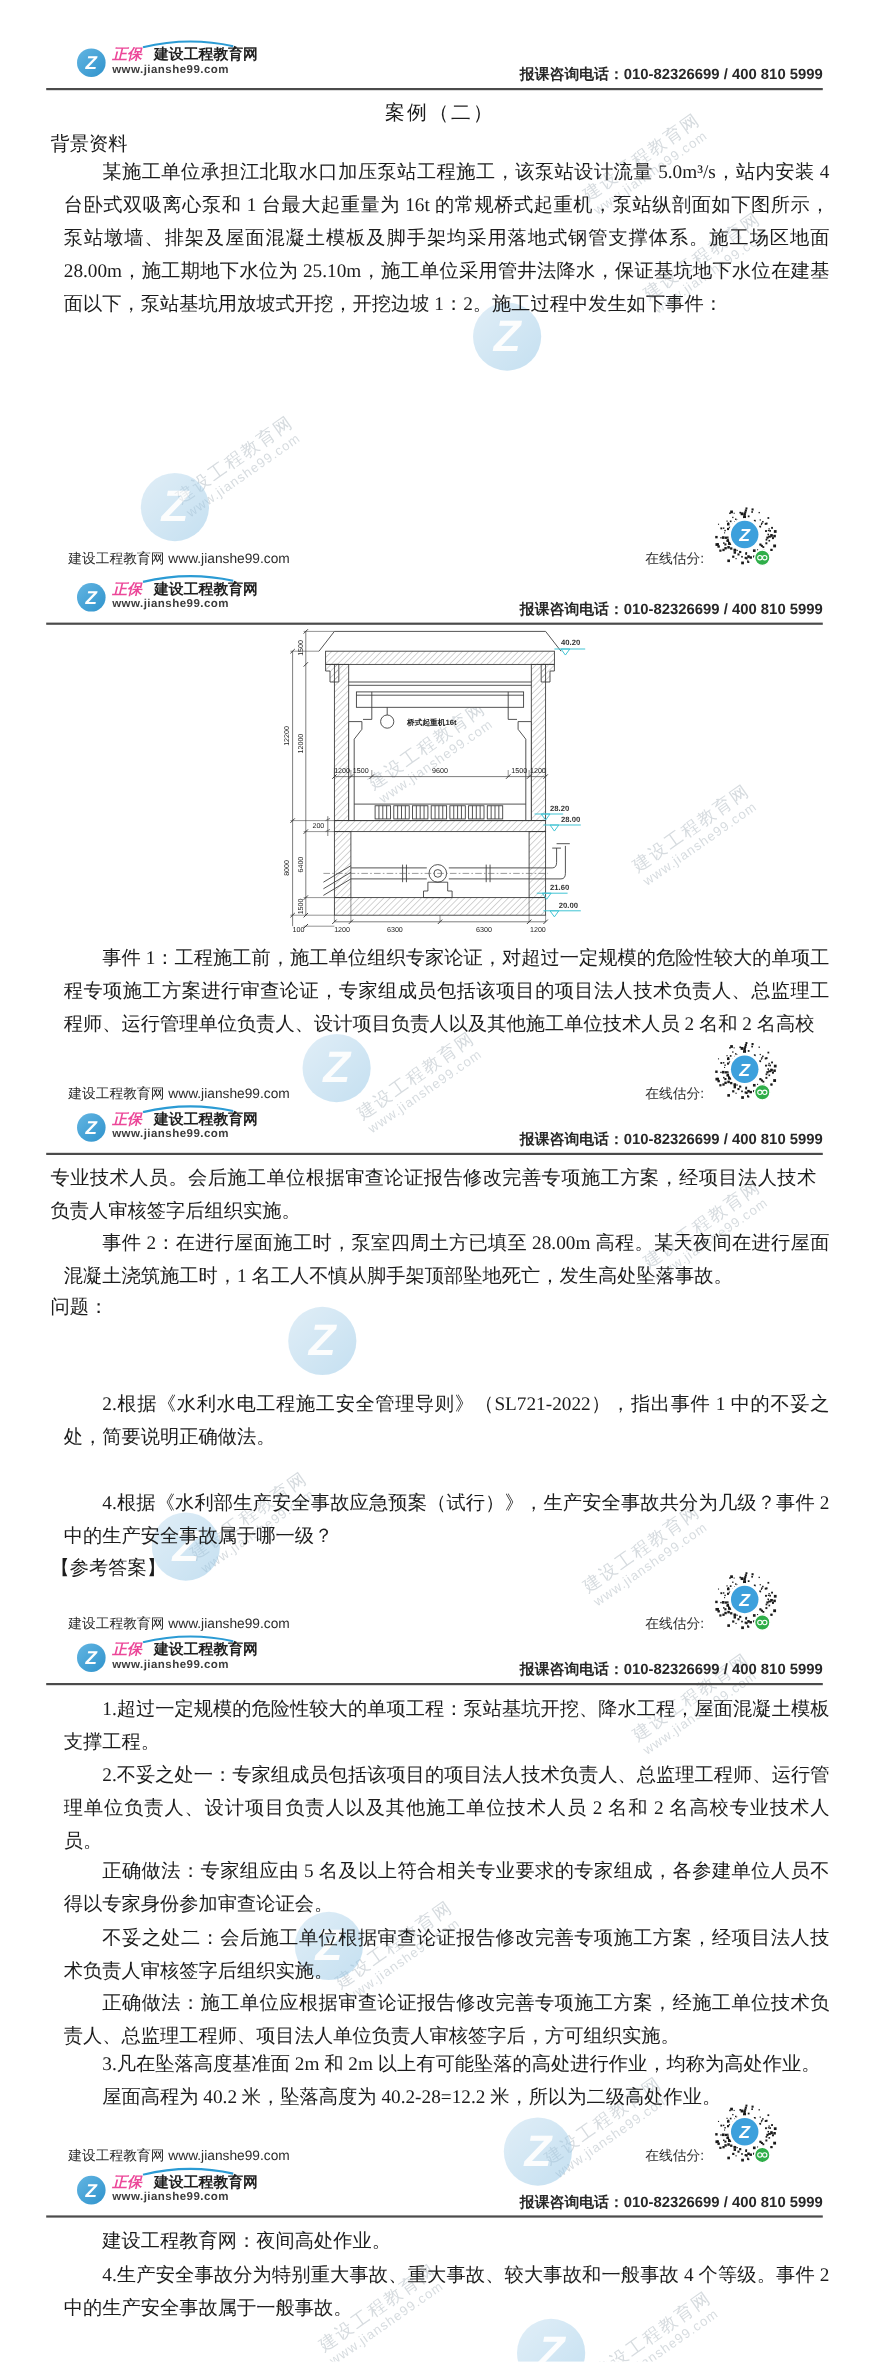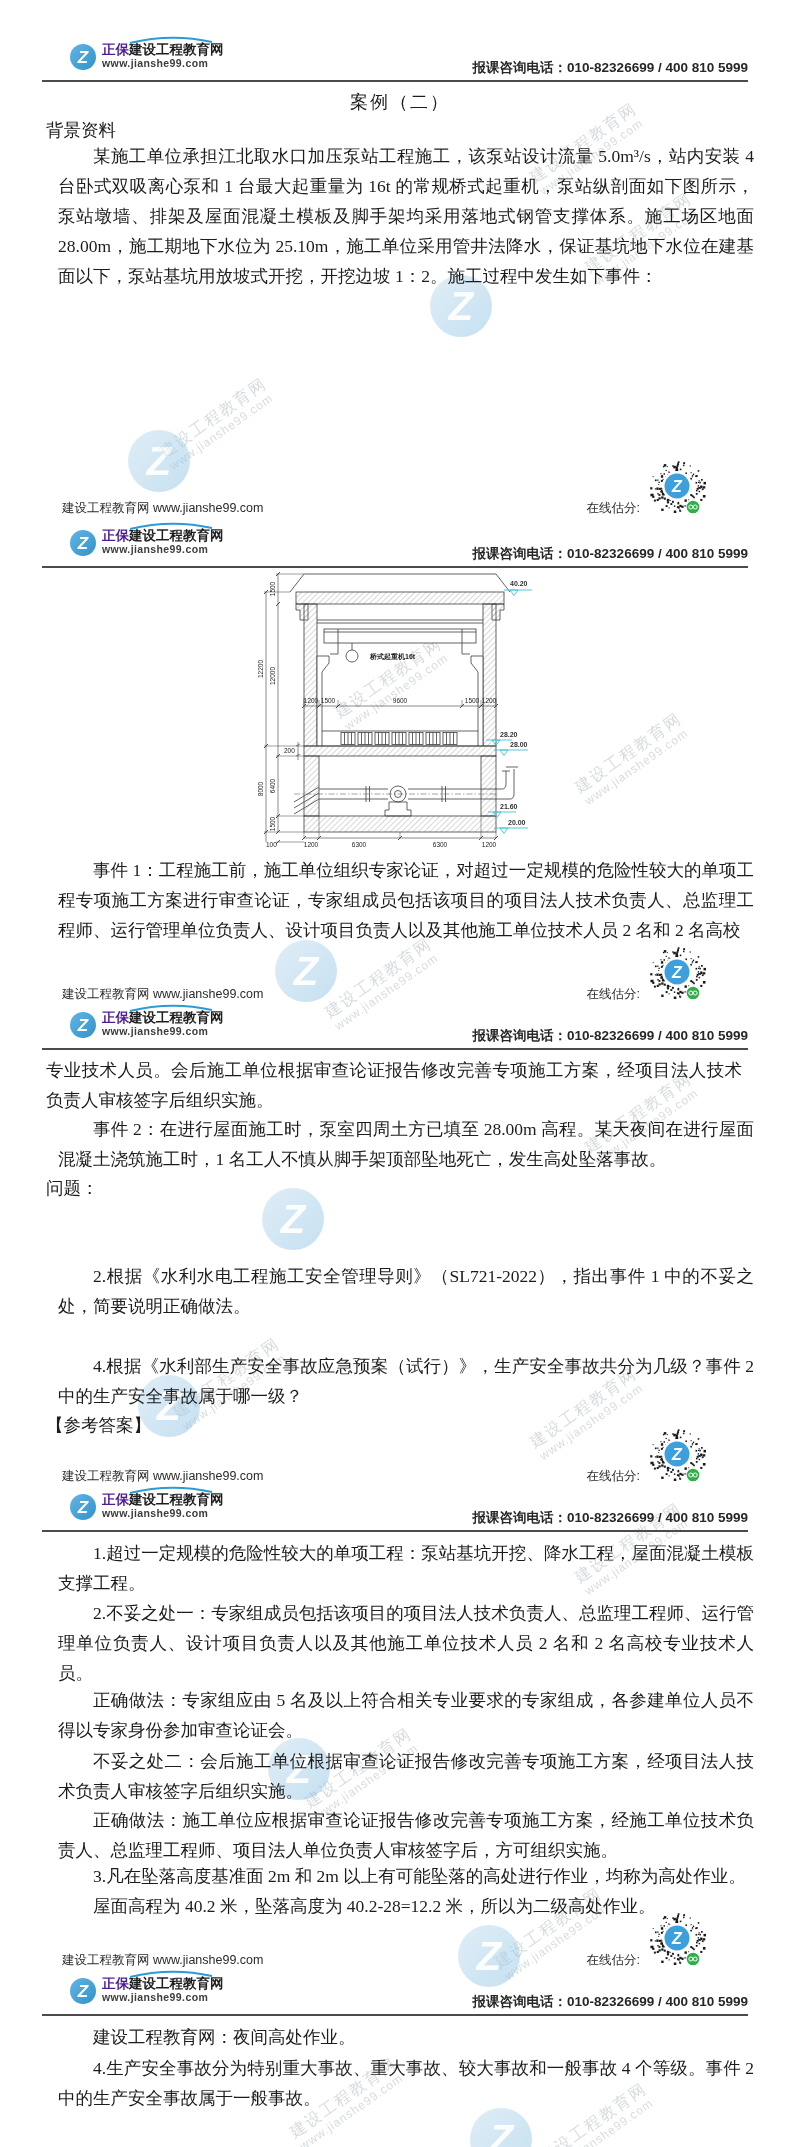--- a/index.html
+++ b/index.html
@@ -14,21 +14,21 @@
       background:linear-gradient(135deg,#c3def0,#8cc2e4);opacity:.5;
       display:flex;align-items:center;justify-content:center;pointer-events:none;}
   .gc span{color:#fff;font:bold italic 40px "Liberation Sans",sans-serif;opacity:.95;}
   
   .hdr{position:absolute;left:42px;width:706px;height:48px;border-bottom:2px solid #4b4b4b;}
   .lcir{position:absolute;left:28px;top:12px;width:26px;height:26px;border-radius:50%;
         background:linear-gradient(135deg,#63b5e2,#2f93cc);display:flex;align-items:center;justify-content:center;}
   .lcir span{color:#fff;font:bold italic 17px "Liberation Sans",sans-serif;line-height:1;}
   .btxt{position:absolute;left:60px;top:10px;font-family:"Liberation Sans","DejaVu Sans",sans-serif;}
   .bl1{font-size:13.5px;font-weight:bold;line-height:15px;position:relative;}
-  .bl1 .zb{color:#4c1d95;margin-right:0;}
+  .bl1 .zb{color:#ec4899;margin-right:11px;font-style:italic;}
   .bl1 .nm{color:#1f1f1f;}
   .bl1 svg{position:absolute;left:26px;top:-6px;}
   .bl2{font-size:10.5px;font-weight:bold;color:#3c3c3c;letter-spacing:.4px;line-height:13px;}
   .phone{position:absolute;right:0;bottom:3px;font:600 13.5px "Liberation Sans","DejaVu Sans",sans-serif;color:#272727;}
   
   .ftr{position:absolute;left:42px;width:706px;height:18px;font-family:"Liberation Sans","DejaVu Sans",sans-serif;}
   .ftr-left{position:absolute;left:20px;top:0;font-size:12.5px;color:#2b2b2b;}
   .score{position:absolute;right:108px;top:0;font-size:12.5px;color:#2b2b2b;}
   .qr{position:absolute;right:40px;top:-46px;}
   

